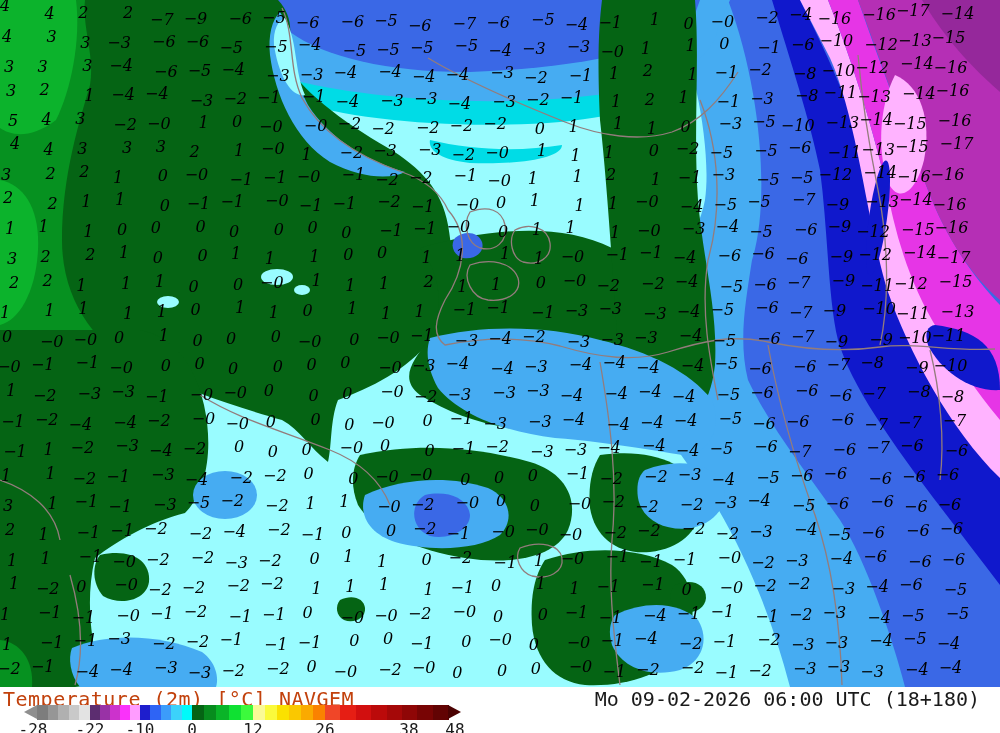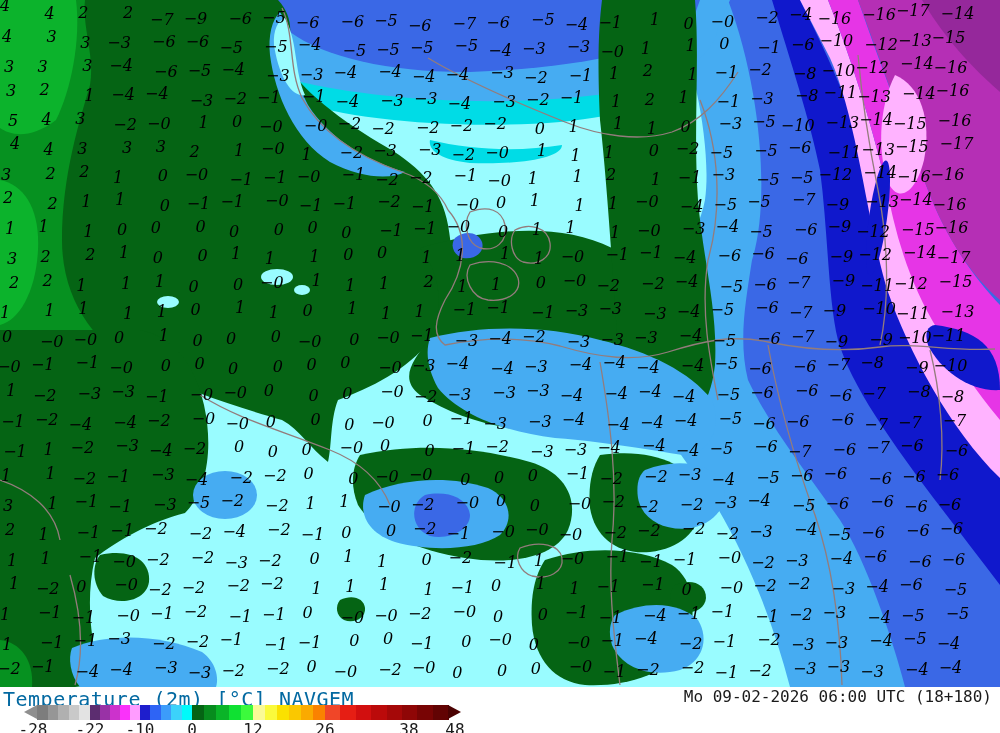--- a/index.html
+++ b/index.html
@@ -12,25 +12,25 @@
     font-family:"DejaVu Serif", serif;
     font-style:italic;
     font-size:16px;
     fill:#000;
   }
   #legend {
     position:absolute; left:0; top:687px; width:1000px; height:46px;
     background:#ffffff;
   }
   #legend-title {
-    position:absolute; left:3px; top:0px; font-size:20px; color:#0369a1;
+    position:absolute; left:3px; top:0px; font-size:20px; color:#c2410c;
     white-space:pre; letter-spacing:0.5px;
   }
   #legend-datetime {
-    position:absolute; right:8px; top:0px; font-size:16px; color:#1a1a1a;
+    position:absolute; right:20px; top:0px; font-size:20px; color:#1a1a1a;
     white-space:pre;
     margin-left:31px;
   }
   #colorbar { position:absolute; top:18px; left:0; height:15px; }
   #colorbar .seg { position:absolute; top:0; height:15px; }
   .arrow { position:absolute; top:0; width:0; height:0;
            border-top:7.5px solid transparent; border-bottom:7.5px solid transparent; }
   .tick {
     position:absolute; top:33px; transform:translateX(-50%);
     font-size:16px; color:#1a1a1a; white-space:pre;

